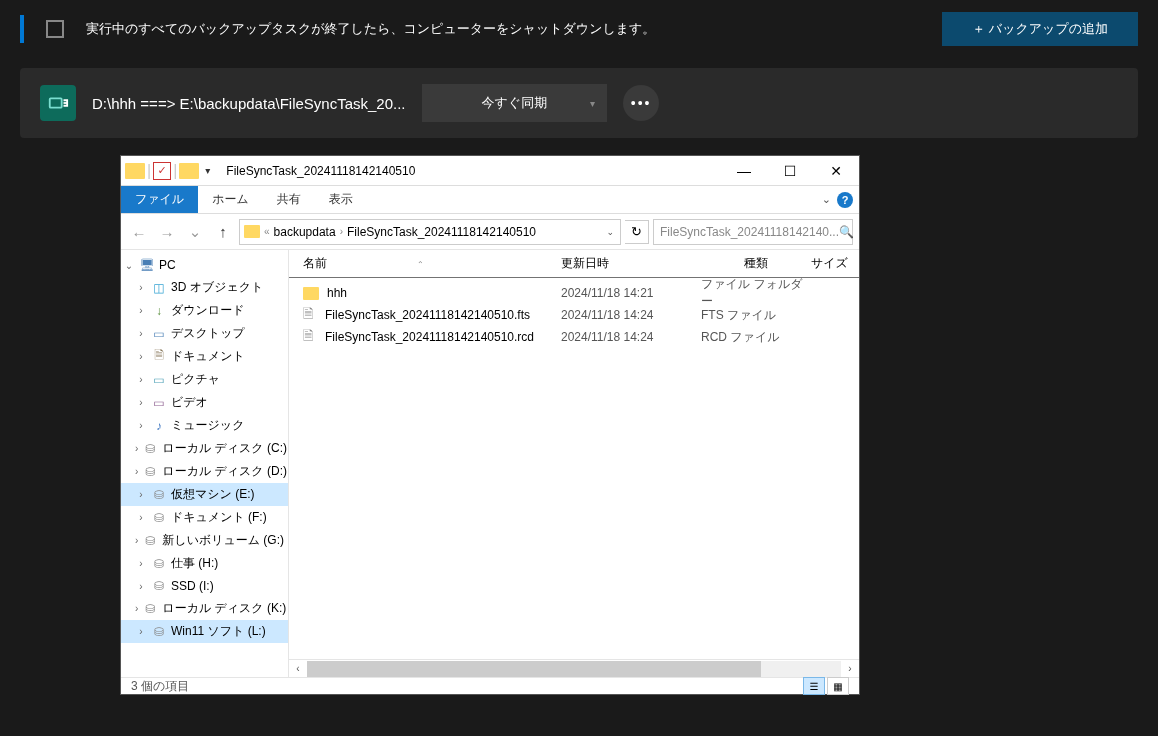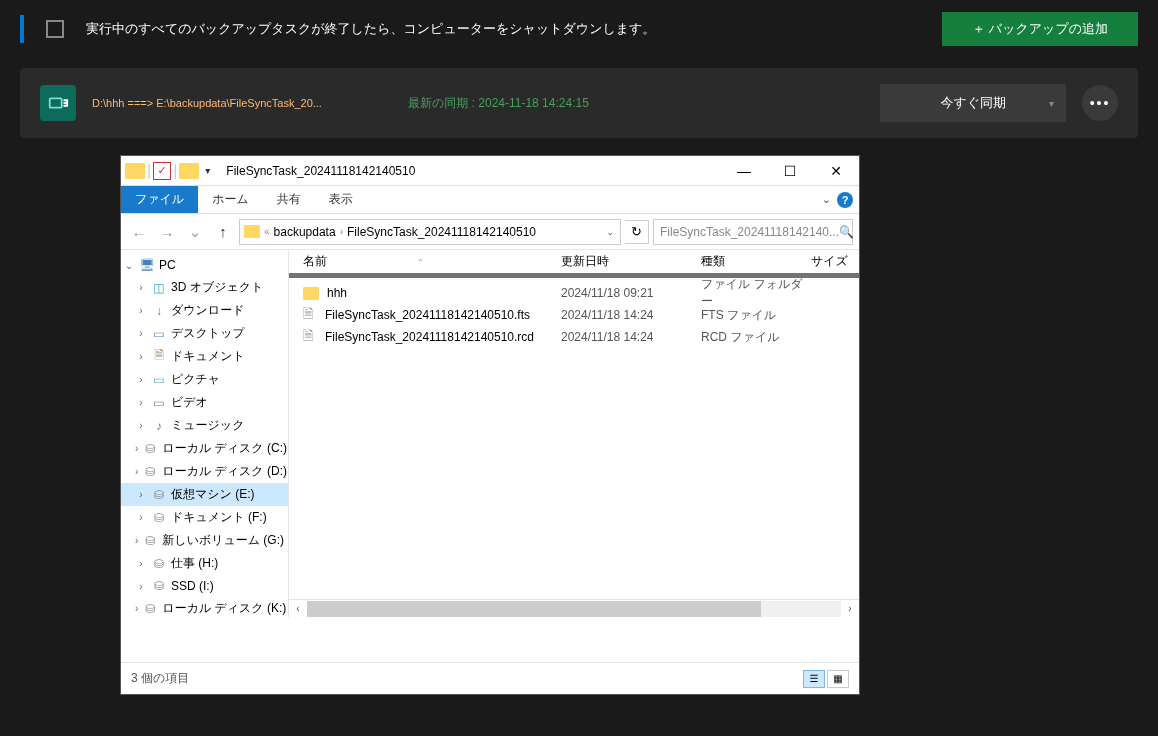--- a/index.html
+++ b/index.html
@@ -3,29 +3,29 @@
   <meta charset="utf-8">
   <style>
     * { margin: 0; padding: 0; box-sizing: border-box; font-family: 'Meiryo', 'Yu Gothic', sans-serif; }
     body { background: #1a1a1a; width: 1158px; height: 736px; overflow: hidden; position: relative; }
     
     
     .top-bar { display: flex; align-items: center; padding: 12px 20px; gap: 22px; }
     .accent-bar { width: 4px; height: 28px; background: #0078d4; }
     .checkbox { width: 18px; height: 18px; border: 2px solid #888; background: transparent; }
     .shutdown-text { color: #fff; font-size: 13px; flex: 1; }
-    .add-backup-btn { background: #15803d; color: #fff; padding: 8px 30px; font-size: 13px; border: none; cursor: pointer; }
+    .add-backup-btn { background: #0c4a6e; color: #fff; padding: 8px 30px; font-size: 13px; border: none; cursor: pointer; }
     
     
     .task-row { display: flex; align-items: center; background: #2a2a2a; margin: 10px 20px; padding: 16px 20px; gap: 16px; border-radius: 4px; }
     .task-icon { width: 36px; height: 36px; background: #0d6b5b; border-radius: 4px; display: flex; align-items: center; justify-content: center; }
     .task-icon svg { width: 22px; height: 22px; }
     .task-info { flex: 0 0 300px; }
     .task-title { color: #fff; font-size: 14px; margin-bottom: 4px; }
-    .task-path { color: #fdba74; font-size: 11px; white-space: nowrap; overflow: hidden; text-overflow: ellipsis; }
+    .task-path { color: #ffffff; font-size: 15px; white-space: nowrap; overflow: hidden; text-overflow: ellipsis; }
     .task-sync { color: #4a9f5a; font-size: 12px; flex: 1; }
     .sync-btn { background: #3a3a3a; color: #fff; padding: 10px 60px; font-size: 13px; border: none; cursor: pointer; position: relative; }
     .sync-dropdown { position: absolute; right: 12px; top: 50%; transform: translateY(-50%); color: #888; font-size: 10px; }
     .more-btn { width: 36px; height: 36px; background: #3a3a3a; border-radius: 50%; border: none; color: #fff; cursor: pointer; display: flex; align-items: center; justify-content: center; letter-spacing: 2px; font-size: 14px; }
     
     
     .explorer { position: absolute; left: 120px; top: 155px; width: 740px; height: 540px; background: #fff; border: 1px solid #555; display: flex; flex-direction: column; }
     .explorer-titlebar { display: flex; align-items: center; height: 30px; border-bottom: 1px solid #ddd; }
     .titlebar-icons { display: flex; align-items: center; gap: 2px; padding: 0 4px; }
     .titlebar-folder { width: 20px; height: 16px; background: #ffd862; border-radius: 1px; }
@@ -72,43 +72,43 @@
     .icon-doc { color: #8a7a5d; }
     .icon-pic { color: #4a9fb5; }
     .icon-video { color: #8a5a8d; }
     .icon-music { color: #4a7fc5; }
     .icon-disk { color: #888; }
     .tree-label { }
     .tree-item.pc-root { padding-left: 2px; }
     .tree-item.child { padding-left: 14px; }
     
     .file-area { flex: 1; display: flex; flex-direction: column; }
-    .column-headers { display: flex; height: 28px; align-items: center; border-bottom: 5px solid #737373; font-size: 12px; padding-left: 14px; }
+    .column-headers { display: flex; height: 28px; align-items: center; border-bottom: 1px solid #737373; font-size: 12px; padding-left: 14px; }
     .col-name { width: 258px; }
     .col-date { width: 140px; }
-    .col-type { width: 110px; }
+    .col-type { width: 110px; text-align: center; }
     .col-size { flex: 1; }
     .sort-indicator { font-size: 8px; color: #888; padding-left: 90px;}
     
     .file-list { flex: 1; padding-top: 4px; }
     .file-row { display: flex; align-items: center; height: 22px; font-size: 12px; padding-left: 14px; }
     .file-icon { width: 18px; height: 16px; display: flex; align-items: center; }
     .file-icon.folder { background: #ffd862; width: 16px; height: 13px; border-radius: 1px; margin-right: 4px; }
     .file-icon.doc { color: #888; font-size: 13px; }
     .fcol-name { width: 258px; display: flex; align-items: center; gap: 4px; }
     .fcol-date { width: 140px; color: #555; }
     .fcol-type { width: 110px; color: #555; }
     
     .hscroll-row { display: flex; align-items: center; height: 18px; border-top: 1px solid #e5e5e5;}
     .hscroll-arrow { width: 18px; text-align: center; font-size: 10px; color: #555; cursor: pointer;}
     .hscroll-track { flex: 1; height: 16px; background: #f0f0f0; position: relative;}
     .hscroll-thumb { position: absolute; left: 0; width: 85%; height: 100%; background: #ccc;}
     
     
-    .status-bar { height: 32px; border-top: 1px solid #e5e5e5; display: flex; align-items: center; padding: 0 10px; font-size: 12px; color: #555; margin-top: 45px; }
+    .status-bar { height: 17px; border-top: 1px solid #e5e5e5; display: flex; align-items: center; padding: 0 10px; font-size: 12px; color: #555; }
     .status-text { flex: 1; }
     .view-btns { display: flex; gap: 2px; }
     .view-btn { width: 22px; height: 18px; border: 1px solid #ccc; background: #fff; cursor: pointer; font-size: 10px; display: flex; align-items: center; justify-content: center;}
     .view-btn.active { background: #cce8ff; border-color: #7ab8e8; }
   </style>
 </head>
 <body>
 
 <div class="top-bar">
   <div class="accent-bar"></div>
@@ -121,21 +121,20 @@
   <div class="task-icon">
     <svg viewBox="0 0 24 24" fill="none" stroke="#7aded0" stroke-width="2">
         <rect x="3" y="7" width="13" height="10" rx="1"></rect>
         <path d="M18 9 L22 9 L22 15 L18 15" stroke="#fff"></path>
         <path d="M18 12 L22 12" stroke="#fff"></path>
       </svg>
   </div>
   <div class="task-info">
     <div class="task-path">D:\hhh ===&gt; E:\backupdata\FileSyncTask_20...</div>
   </div>
-  <div class="task-sync">最新の同期 : 2024-11-18 14:24:15</div>
   <button class="sync-btn">
     <span>今すぐ同期</span>
     <span class="sync-dropdown">▾</span>
   </button>
   <button class="more-btn">•••</button>
 </div>
 
 <div class="explorer">
   <div class="explorer-titlebar">
     <div class="titlebar-icons">
@@ -282,21 +281,21 @@
         <div class="col-date">更新日時</div>
         <div class="col-type">種類</div>
         <div class="col-size">サイズ</div>
       </div>
       <div class="file-list" id="file-list">
           <div class="file-row">
             <div class="fcol-name">
               <div class="file-icon folder"></div>
               <span>hhh</span>
             </div>
-            <div class="fcol-date">2024/11/18 09:21</div>
+            <div class="fcol-date">2024/11/18 14:21</div>
             <div class="fcol-type">ファイル フォルダー</div>
           </div>
           <div class="file-row">
             <div class="fcol-name">
               <div class="file-icon doc">🗎</div>
               <span>FileSyncTask_20241118142140510.fts</span>
             </div>
             <div class="fcol-date">2024/11/18 14:24</div>
             <div class="fcol-type">FTS ファイル</div>
           </div>

